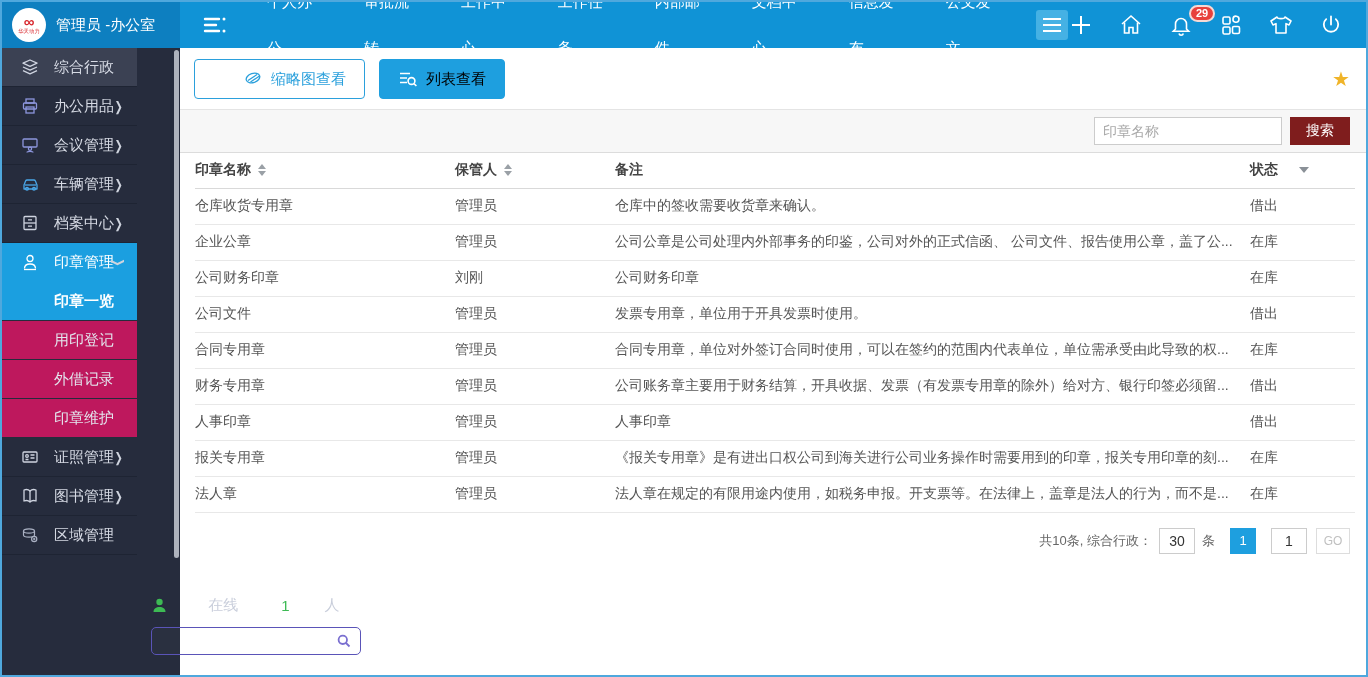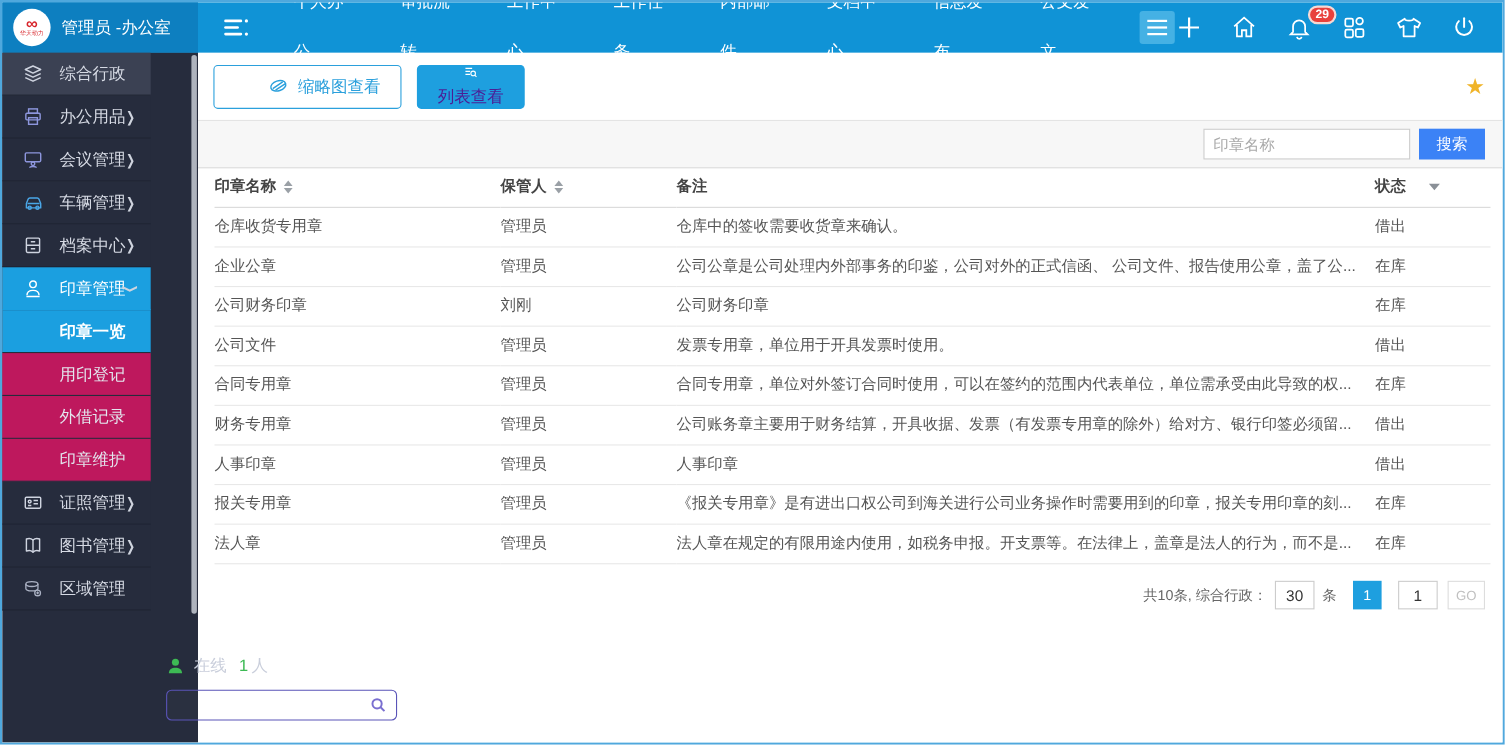--- a/index.html
+++ b/index.html
@@ -32,37 +32,37 @@
   .sitem.first { background:#3b4153; }
   .sitem .sic { width:20px; height:20px; margin-right:14px; display:flex; align-items:center; justify-content:center; flex:0 0 20px; }
   .sitem .lbl { flex:1; }
   .chev { color:#cfd4de; font-size:11px; transform:scale(.9,1.2); }
   .chev.open { transform:rotate(90deg) scale(.9,1.2); }
   .sitem.active-parent { background:#1b9fe0; color:#fff; border-bottom-color:#1b9fe0; }
   .subitem { height:39px; display:flex; align-items:center; padding-left:52px; color:#e3e6ee; font-size:15px; background:#be185d; border-bottom:1px solid #262c3c; cursor:pointer; }
   .subitem.active { background:#1b9fe0; color:#fff; font-weight:bold; }
   .scroll-thumb { position:absolute; right:1px; top:2px; width:5px; height:508px; background:#aeb3bd; border-radius:3px; }
   .side-bottom { margin-top:auto; padding:0 14px 20px 14px; }
-  .online { display:flex; align-items:center; color:#c9cedb; font-size:15px; margin-bottom:12px; }
+  .online { display:flex; align-items:center; color:#c9cedb; font-size:15px; margin-bottom:12px;gap:32px; }
   .online .cnt { color:#3dba54; margin:0 3px 0 8px; }
   .side-search { height:28px; border:1px solid #5a54b8; border-radius:5px; display:flex; align-items:center; background:rgba(255,255,255,0.02); padding:0 8px; }
   .side-search input { flex:1; background:transparent; border:none; outline:none; color:#dfe3ee; font-size:13px; min-width:0; }
 
   
   .main { flex:1; background:#fff; display:flex; flex-direction:column; min-width:0; }
   .toolbar { padding:11px 16px 10px 14px; display:flex; align-items:flex-start; }
   .btn { height:40px; border-radius:4px; font-size:15px; display:inline-flex; align-items:center; gap:8px; padding:0 18px; cursor:pointer; }
   .btn-outline { background:#fff; border:1px solid #2ba0dc; color:#2ba0dc; margin-right:14px;padding-left:48px; }
-  .btn-solid { background:#1e9fdf; border:1px solid #1e9fdf; color:#4c1d95;flex-direction:column; }
+  .btn-solid { background:#1e9fdf; border:1px solid #1e9fdf; color:#000000; }
   .fav { margin-left:auto; font-size:20px; color:#f0b429; cursor:pointer; line-height:40px; }
 
   .filter-band { background:#f7f7f7; border-top:1px solid #e4e4e4; border-bottom:1px solid #dcdcdc; padding:8px 16px; display:flex; justify-content:flex-end; align-items:center; gap:8px; height:44px; }
   .filter-band input { width:188px; height:28px; border:1px solid #ccc; padding:0 8px; font-size:14px; color:#333; outline:none; }
   .filter-band input::placeholder { color:#a9a9a9; }
-  .btn-search { background:#3b82f6; color:#fff; border:none; height:28px; padding:0 16px; font-size:14px; cursor:pointer; }
+  .btn-search { background:#7f1d1d; color:#fff; border:none; height:28px; padding:0 16px; font-size:14px; cursor:pointer; }
 
   table { width:calc(100% - 29px); margin:0 14px 0 15px; border-collapse:collapse; table-layout:fixed; }
   thead td { font-weight:bold; color:#444; font-size:14px; height:35px; border-bottom:1px solid #d9d9d9; white-space:nowrap; }
   tbody td { color:#555; font-size:14px; height:36px; border-bottom:1px solid #e8e8e8; white-space:nowrap; overflow:hidden; text-overflow:clip; }
   .th-flex { display:flex; align-items:center; gap:7px; }
   .sort { display:inline-flex; flex-direction:column; cursor:pointer; }
   .sort i { display:block; width:0; height:0; border-left:4px solid transparent; border-right:4px solid transparent; }
   .sort .up { border-bottom:5px solid #9aa0a6; margin-bottom:2px; }
   .sort .down { border-top:5px solid #9aa0a6; }
   .filter-arrow { display:inline-block; width:0; height:0; border-left:5px solid transparent; border-right:5px solid transparent; border-top:6px solid #8a9097; margin-left:14px; cursor:pointer; }

